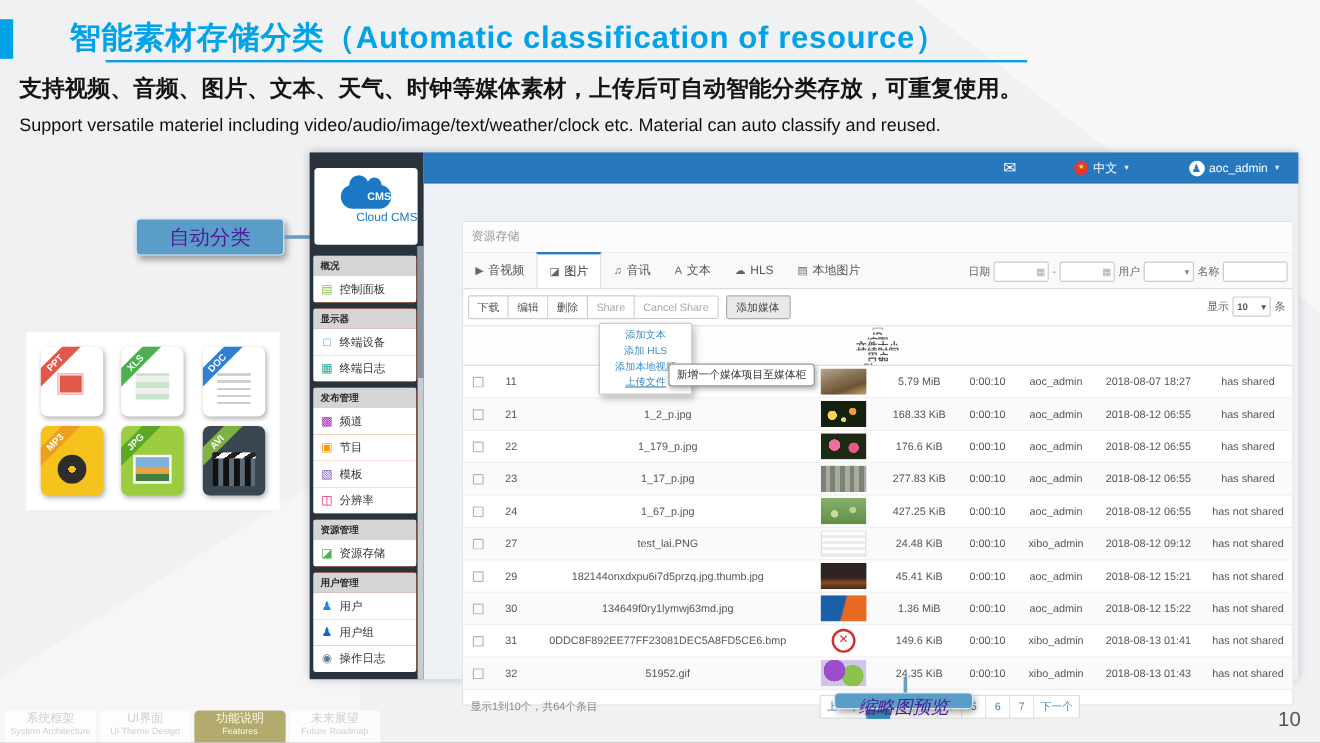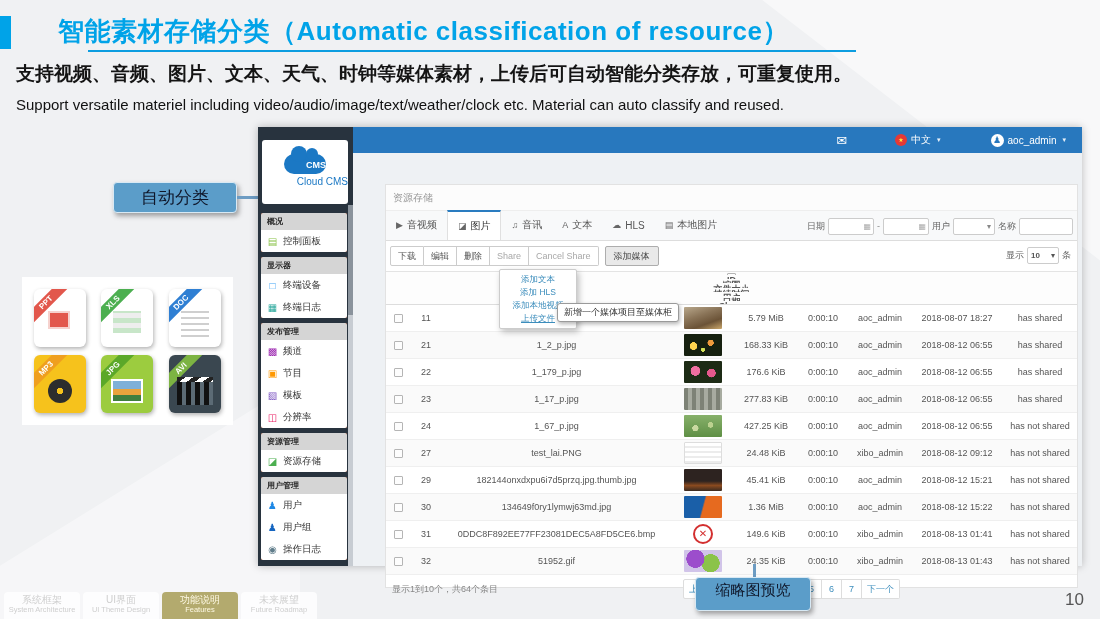--- a/index.html
+++ b/index.html
@@ -10,23 +10,23 @@
 
   
   .accent-bar { position:absolute; left:0; top:16px; width:11px; height:33px; background:#00a3e8; }
   .title { position:absolute; left:58px; top:14px; font-size:26px; font-weight:bold; color:#00a3e8; letter-spacing:0.5px; }
   .title-underline { position:absolute; left:88px; top:50px; width:768px; height:2px; background:#0d9de0; }
   .subtitle-zh { position:absolute; left:16px; top:61px; font-size:19px; font-weight:600; color:#141414; }
   .subtitle-en { position:absolute; left:16px; top:96px; font-size:15px; color:#111; }
   .page-num { position:absolute; right:16px; top:590px; font-size:17px; color:#555; }
 
   
-  .callout { position:absolute; background:#5b9dc9; color:#0f172a; text-align:center; border:1px solid #d8e9f4; border-radius:4px; box-shadow:2px 3px 5px rgba(0,0,0,.35); }
+  .callout { position:absolute; background:#5b9dc9; color:#4c1d95; text-align:center; border:1px solid #d8e9f4; border-radius:4px; box-shadow:2px 3px 5px rgba(0,0,0,.35); }
   .callout-auto { left:113px; top:182px; width:124px; height:31px; line-height:29px; font-size:17px; }
-  .callout-thumb { left:695px; top:577px; width:116px; height:34px; line-height:24px; font-size:15px; }
+  .callout-thumb { left:695px; top:577px; width:116px; height:14px; line-height:24px; font-size:15px;font-style:italic; }
   .connector-h { position:absolute; left:237px; top:196px; width:22px; height:3px; background:#6d9cc3; }
   .connector-v { position:absolute; left:753px; top:564px; width:3px; height:14px; background:#6d9cc3; }
 
   
   .icons-panel { position:absolute; left:22px; top:277px; width:211px; height:148px; background:#fff; display:grid; grid-template-columns:repeat(3,1fr); justify-items:center; align-items:center; padding:8px 4px; }
   .ficon { position:relative; width:52px; height:58px; background:#fff; border-radius:6px; box-shadow:1px 2px 4px rgba(0,0,0,.3); overflow:hidden; }
   .ribbon { position:absolute; top:8px; left:-16px; width:56px; transform:rotate(-45deg); text-align:center; font-size:8px; font-weight:bold; color:#fff; padding:1px 0; }
   .f-ppt .ribbon{background:#e2574c}.f-xls .ribbon{background:#4caf50}.f-doc .ribbon{background:#2f7fd3}
   .f-mp3 .ribbon{background:#ef9f1f}.f-jpg .ribbon{background:#5ba829}.f-avi .ribbon{background:#7cb342}
   .f-mp3{background:#f6c21c}.f-jpg{background:#9ccc3f}.f-avi{background:#3a4750}

